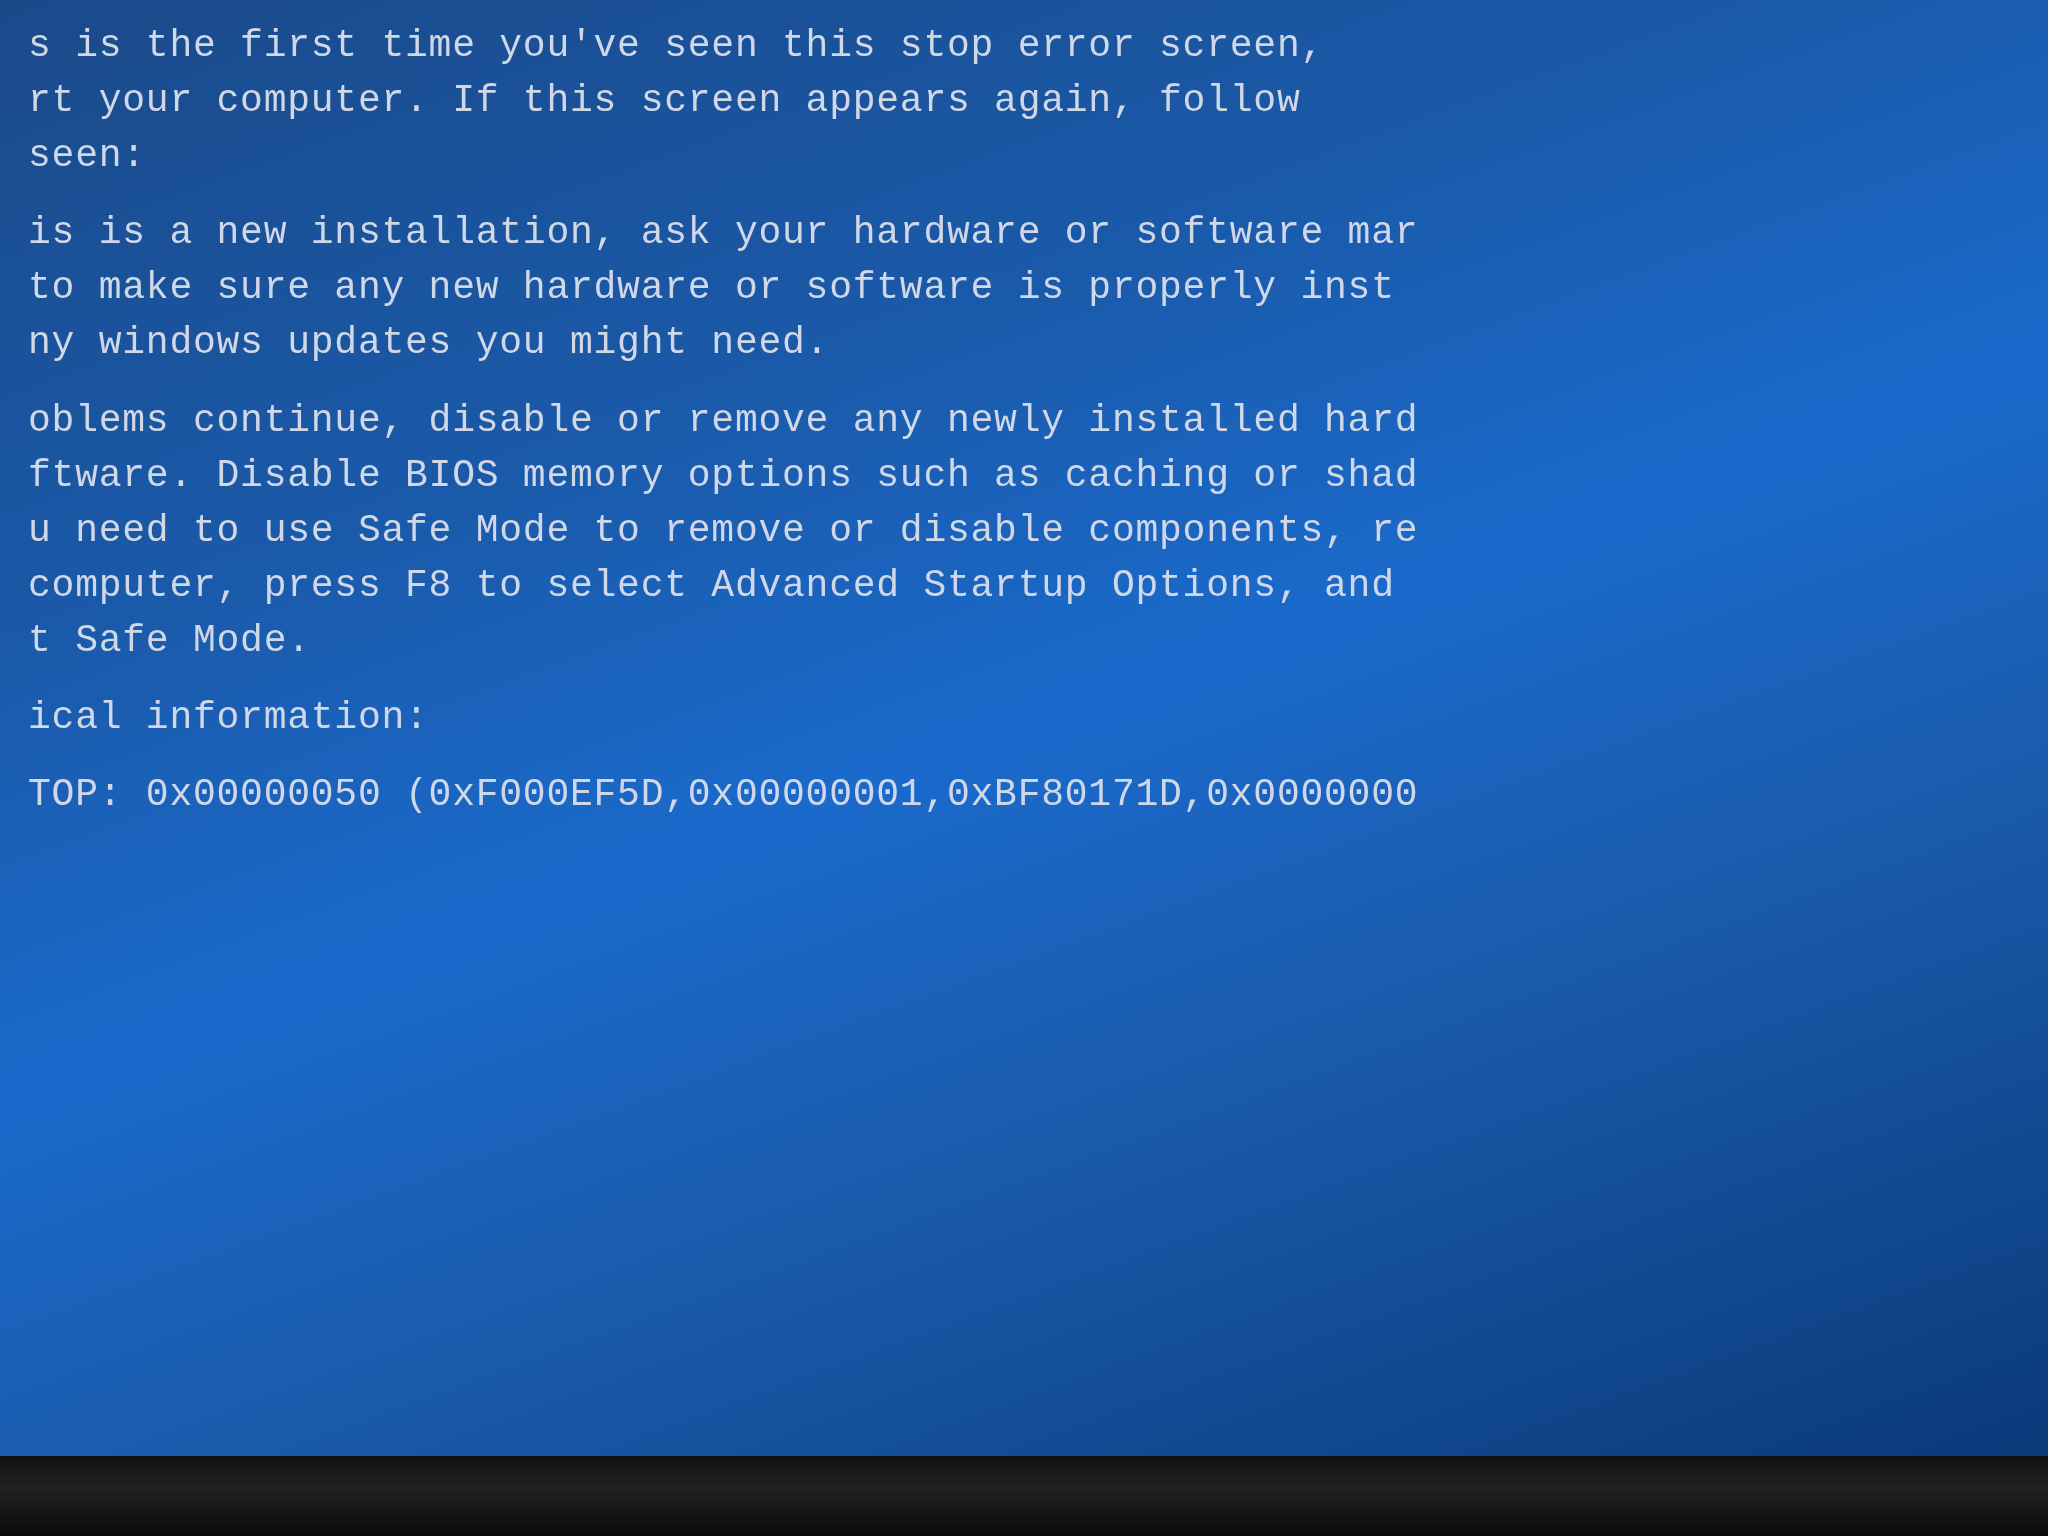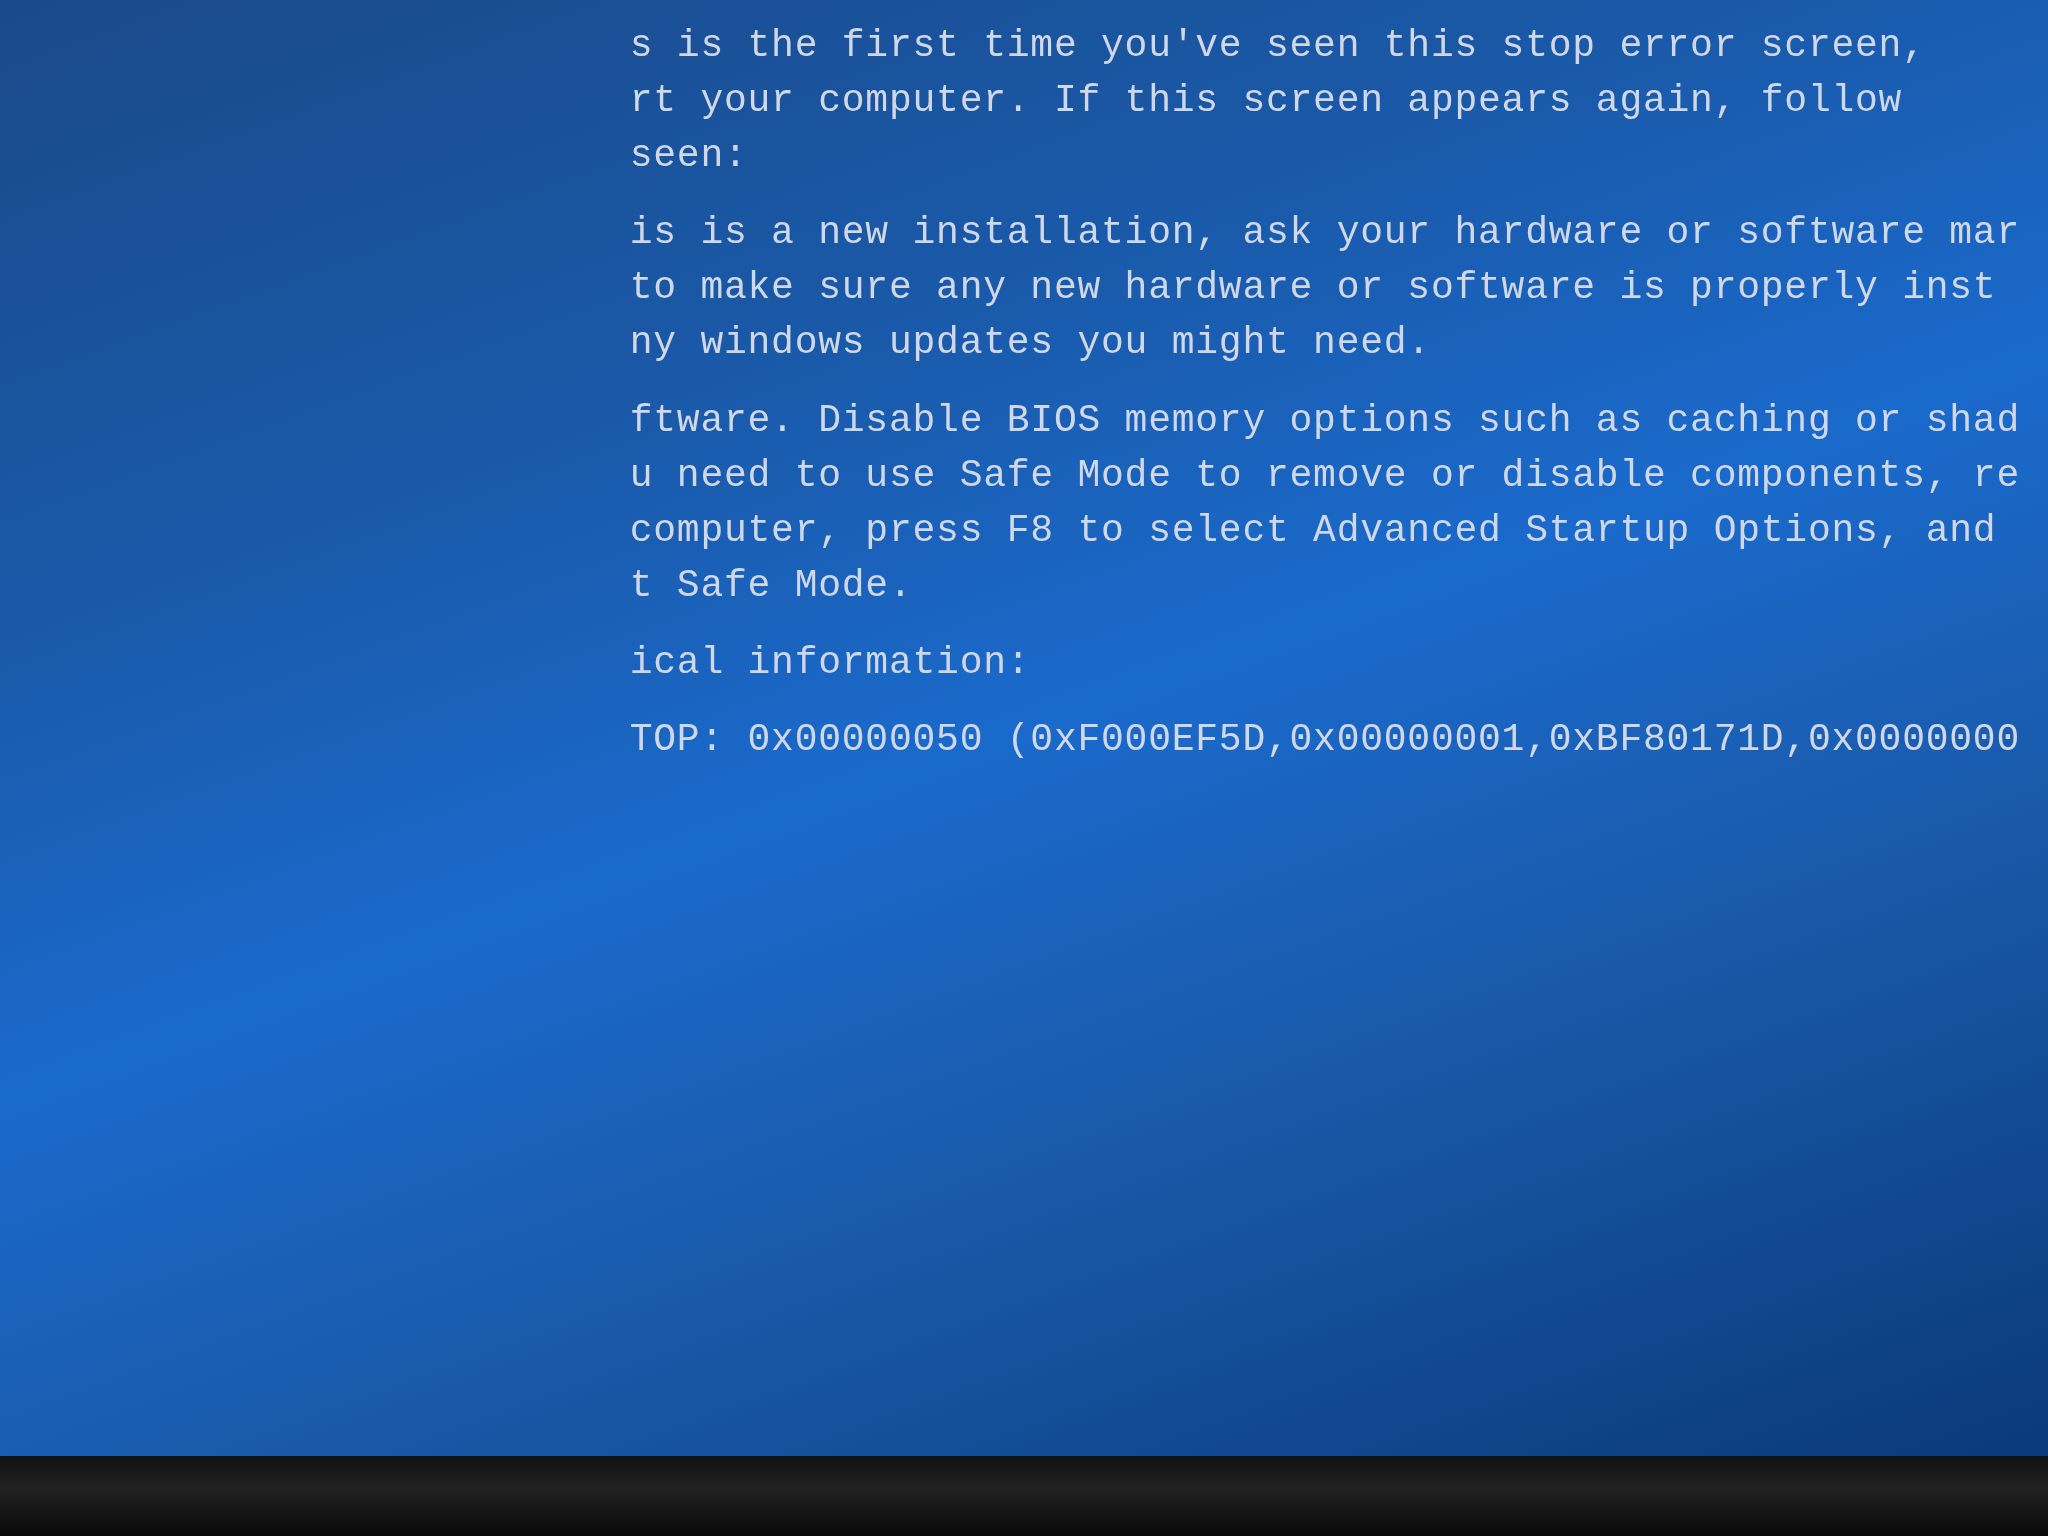--- a/index.html
+++ b/index.html
@@ -1,19 +1,18 @@
 <!DOCTYPE html>
 <html><head>
   <meta charset="utf-8">
   <style>
     * {
       margin: 0;
       padding: 0;
       box-sizing: border-box;
-      align-items: flex-end;
     }
 
     body {
       width: 2048px;
       height: 1536px;
       background: #000;
       overflow: hidden;
       display: flex;
       flex-direction: column;
     }
@@ -62,20 +61,21 @@
 <div class="bsod-screen">
   <div class="bsod-text-area">
     <span class="line">s is the first time you've seen this stop error screen,</span>
     <span class="line">rt your computer. If this screen appears again, follow</span>
     <span class="line">seen:</span>
     <span class="spacer"></span>
     <span class="line">is is a new installation, ask your hardware or software mar</span>
     <span class="line">to make sure any new hardware or software is properly inst</span>
     <span class="line">ny windows updates you might need.</span>
     <span class="spacer"></span>
+    <span class="line">oblems continue, disable or remove any newly installed hard</span>
     <span class="line">ftware. Disable BIOS memory options such as caching or shad</span>
     <span class="line">u need to use Safe Mode to remove or disable components, re</span>
     <span class="line">computer, press F8 to select Advanced Startup Options, and</span>
     <span class="line">t Safe Mode.</span>
     <span class="spacer"></span>
     <span class="line">ical information:</span>
     <span class="spacer"></span>
     <span class="line">TOP: 0x00000050 (0xF000EF5D,0x00000001,0xBF80171D,0x0000000</span>
     <span class="spacer"></span>
   </div>

